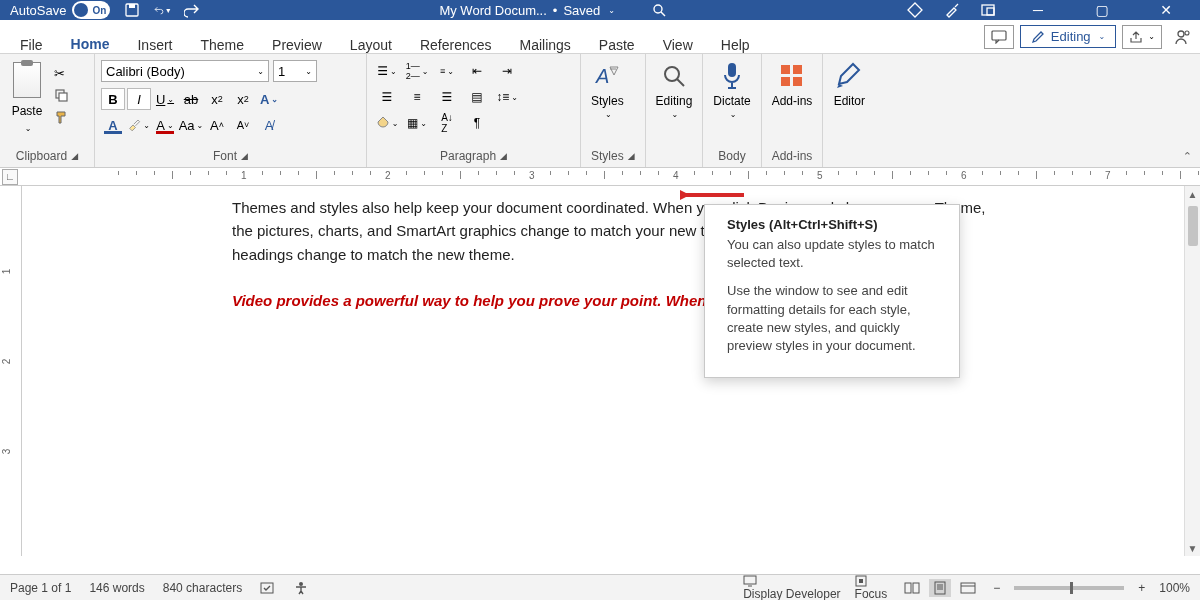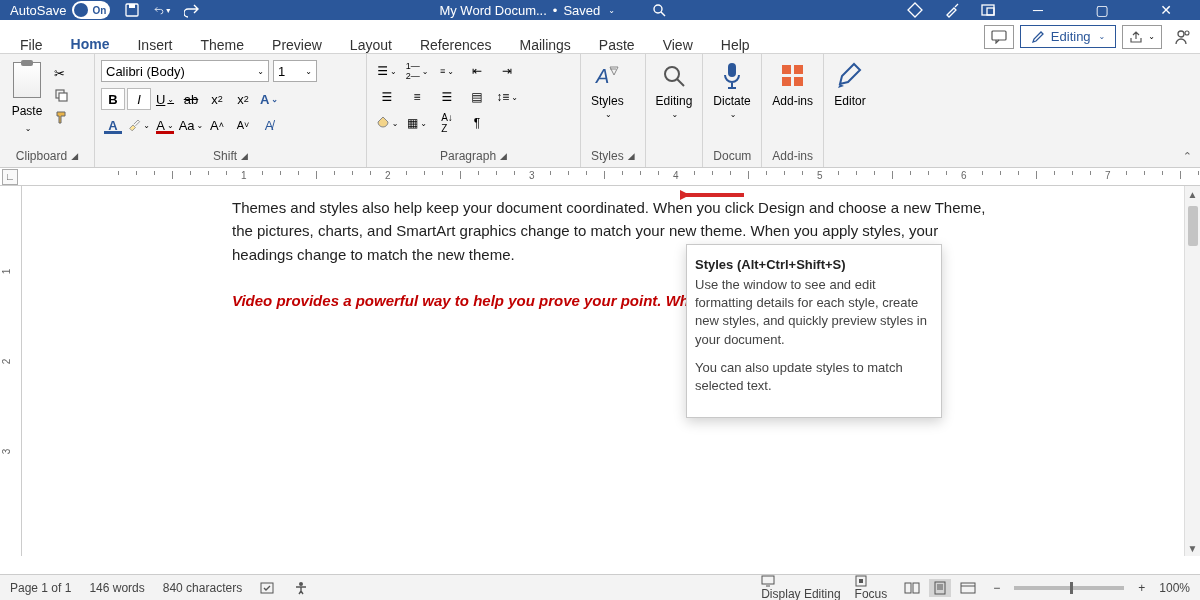--- a/index.html
+++ b/index.html
@@ -77,21 +77,21 @@
 .ruler-v { width: 22px; background: #fff; border-right: 1px solid #ccc; position: relative; font-size: 10px; color: #666; }
 .ruler-v .vnum { position: absolute; left: 4px; transform: rotate(-90deg); }
 .doc-area { flex: 1; background: #fff; position: relative; overflow: hidden; }
 .page { position: absolute; left: 80px; top: -10px; width: 1020px; background: #fff; padding: 20px 120px 40px 130px; font-size: 15px; line-height: 1.55; color: #222; }
 .doc-red { color: #c00000; font-style: italic; font-weight: 700; }
 .vscroll { width: 16px; background: #f3f3f3; border-left: 1px solid #ddd; display: flex; flex-direction: column; align-items: center; }
 .scroll-arrow { height: 16px; font-size: 10px; color: #666; display: flex; align-items: center; }
 .scroll-thumb { width: 10px; flex: 0 0 40px; background: #c4c4c4; border-radius: 2px; margin-top: 4px; }
 
 
-.tooltip { position: absolute; left: 686px; top: 204px; width: 256px; background: #fff; border: 1px solid #c8c8c8; box-shadow: 0 4px 12px rgba(0,0,0,.18); padding: 12px 8px; font-size: 13px; color: #444; z-index: 50; margin-top: 40px; }
+.tooltip { position: absolute; left: 704px; top: 204px; width: 256px; background: #fff; border: 1px solid #c8c8c8; box-shadow: 0 4px 12px rgba(0,0,0,.18); padding: 12px 22px; font-size: 13px; color: #444; z-index: 50; }
 .tooltip-title { font-weight: 700; color: #222; margin-bottom: 4px; }
 .tooltip p { margin-bottom: 10px; line-height: 1.4; }
 
 
 .anno-arrow { position: absolute; left: 680px; top: 185px; z-index: 60; }
 
 
 .statusbar { position: absolute; bottom: 0; left: 0; right: 0; height: 26px; background: #f3f3f3; border-top: 1px solid #ccc; display: flex; align-items: center; font-size: 12px; color: #444; padding: 0 10px; gap: 18px; }
 .status-right { margin-left: auto; display: flex; align-items: center; gap: 14px; }
 .zoom-slider { width: 110px; height: 4px; background: #bbb; position: relative; }
@@ -281,21 +281,21 @@
             <span class="chev">⌄</span>
           </div>
         <div class="fmt-btn color-a">A<div class="underbar" style="background:#c00000"></div><span class="chev">⌄</span></div>
         <div class="fmt-btn">Aa<span class="chev">⌄</span></div>
         <div class="fmt-btn">A<span class="sup">˄</span></div>
         <div class="fmt-btn" style="font-size:11px">A<span class="sup">˅</span></div>
         <div class="fmt-btn" style="color:#2b579a">A̸</div>
       </div>
     </div>
     <div class="group-label">
-        <span>Shift</span>
+        <span>Font</span>
         <span class="launcher">◢</span>
       </div>
   </div>
 
   <div class="ribbon-group para-group">
     <div class="group-content" style="flex-direction:column">
       <div class="para-row">
         <div class="list-btn">☰<span class="chev">⌄</span></div>
         <div class="list-btn">
             <span style="font-size:9px">1—<br>2—</span>
@@ -374,21 +374,21 @@
         <div class="big-icon">
             <svg width="22" height="30" viewBox="0 0 22 30">
               <rect x="7" y="2" width="8" height="14" rx="4" fill="#2b579a"></rect>
               <path d="M4 14 A7 7 0 0 0 18 14 M11 21 L11 27 M7 27 L15 27" fill="none" stroke="#2b579a" stroke-width="2"></path>
             </svg>
           </div>
         <span>Dictate</span>
         <span class="chev">⌄</span>
       </div>
     </div>
-    <div class="group-label">Docum</div>
+    <div class="group-label">Body</div>
   </div>
 
   <div class="ribbon-group big-group">
     <div class="group-content">
       <div class="big-btn">
         <div class="big-icon">
             <svg width="28" height="28" viewBox="0 0 28 28">
               <rect x="3" y="3" width="9" height="9" fill="#e8663c"></rect>
               <rect x="15" y="3" width="9" height="9" fill="#e8663c"></rect>
               <rect x="3" y="15" width="9" height="9" fill="#e8663c"></rect>
@@ -500,22 +500,22 @@
   <div class="vscroll">
     <div class="scroll-arrow">▲</div>
     <div class="scroll-thumb"></div>
     <div style="flex:1"></div>
     <div class="scroll-arrow">▼</div>
   </div>
 </div>
 
 <div class="tooltip">
   <div class="tooltip-title">Styles (Alt+Ctrl+Shift+S)</div>
+  <p>You can also update styles to match selected text.</p>
   <p>Use the window to see and edit formatting details for each style, create new styles, and quickly preview styles in your document.</p>
-  <p>You can also update styles to match selected text.</p>
 </div>
 
 <svg class="anno-arrow" width="70" height="20">
   <defs>
       <marker id="ah" markerWidth="8" markerHeight="8" refX="1" refY="3" orient="auto">
         <path d="M6 0 L0 3 L6 6 Z" fill="#d62828"></path>
       </marker>
     </defs>
   <line x1="64" y1="10" x2="6" y2="10" stroke="#d62828" stroke-width="4" marker-end="url(#ah)"></line>
 </svg>
@@ -533,21 +533,21 @@
   <span>
       <svg width="14" height="14" viewBox="0 0 14 14">
         <circle cx="7" cy="3" r="2" fill="#555"></circle>
         <path d="M2 6 L12 6 M7 6 L7 10 M5 13 L7 10 L9 13" stroke="#555" stroke-width="1.4" fill="none"></path>
       </svg>
     </span>
   <div class="status-right">
     <span><svg width="14" height="12" viewBox="0 0 14 12" style="vertical-align:-2px">
           <rect x="1" y="1" width="12" height="8" fill="none" stroke="#555"></rect>
           <path d="M5 11 L9 11" stroke="#555"></path>
-        </svg> <span>Display Editing</span></span>
+        </svg> <span>Display Developer</span></span>
     <span><svg width="12" height="12" viewBox="0 0 12 12" style="vertical-align:-2px">
           <rect x="1" y="1" width="10" height="10" fill="none" stroke="#555"></rect>
           <rect x="4" y="4" width="4" height="4" fill="#555"></rect>
         </svg> <span>Focus</span></span>
     <div class="view-btns">
       <div class="view-btn">
           <svg width="16" height="12" viewBox="0 0 16 12">
             <rect x="1" y="1" width="6" height="10" fill="none" stroke="#555"></rect>
             <rect x="9" y="1" width="6" height="10" fill="none" stroke="#555"></rect>
           </svg>

